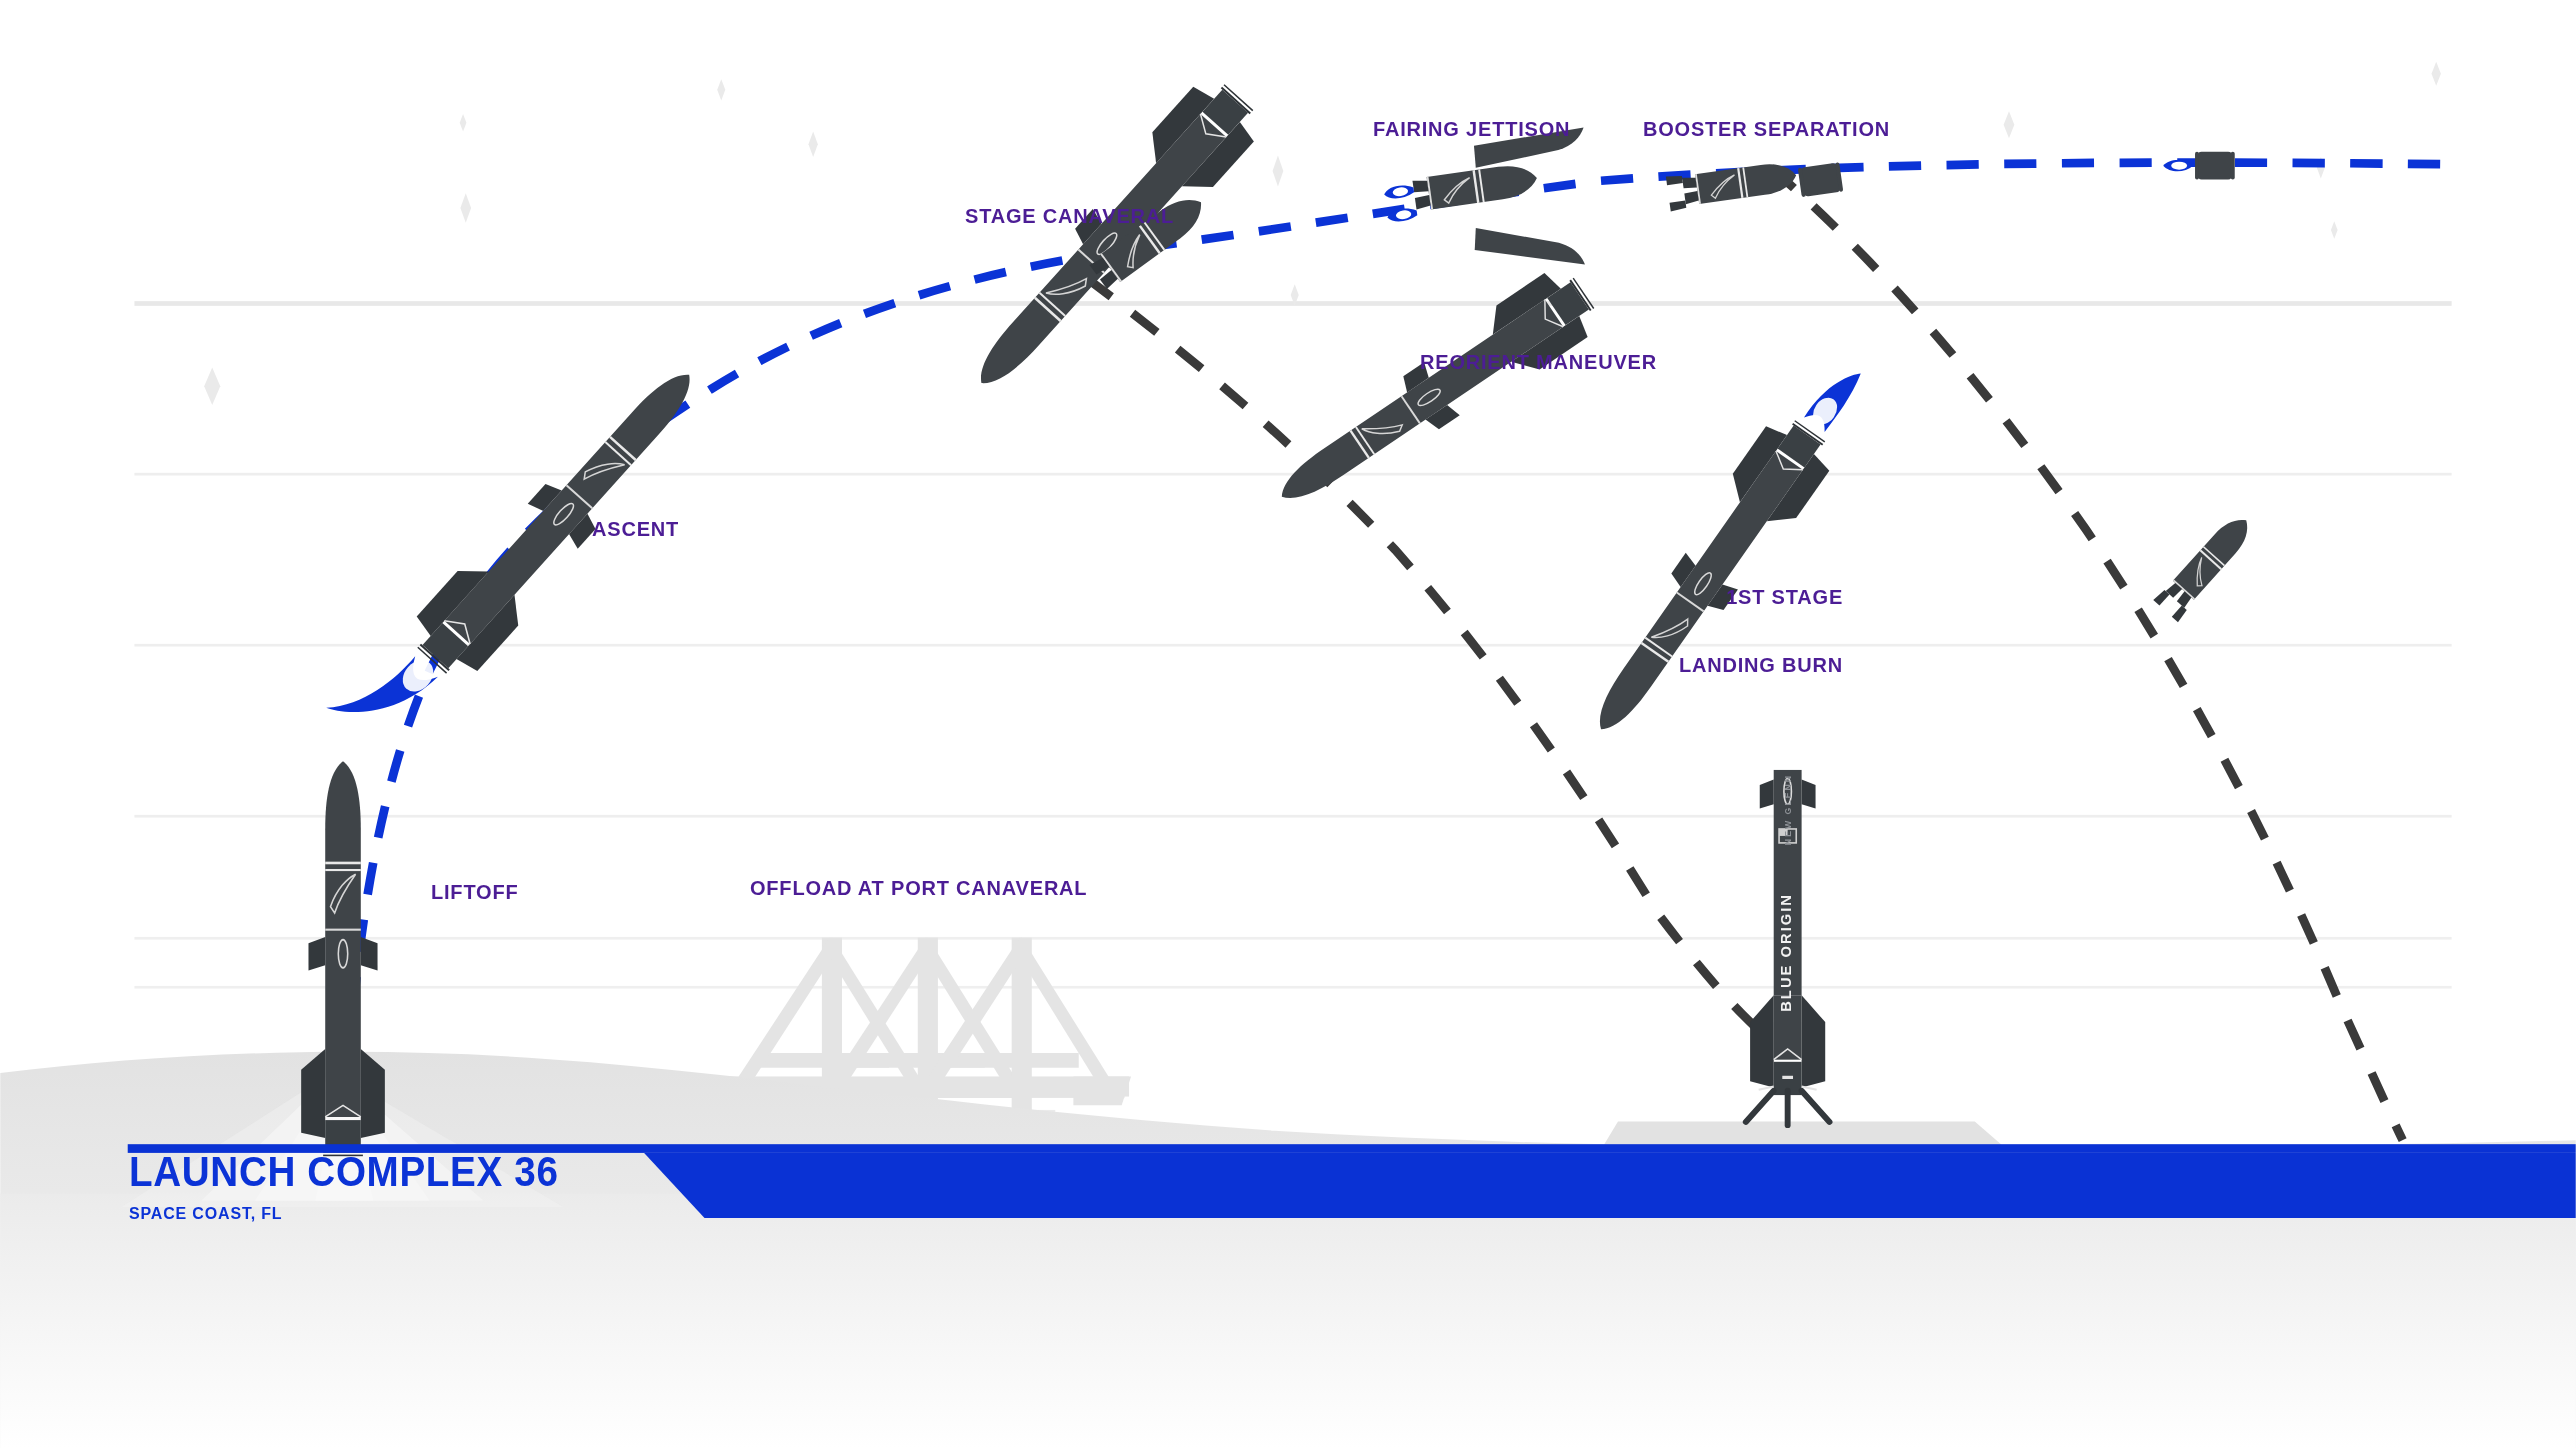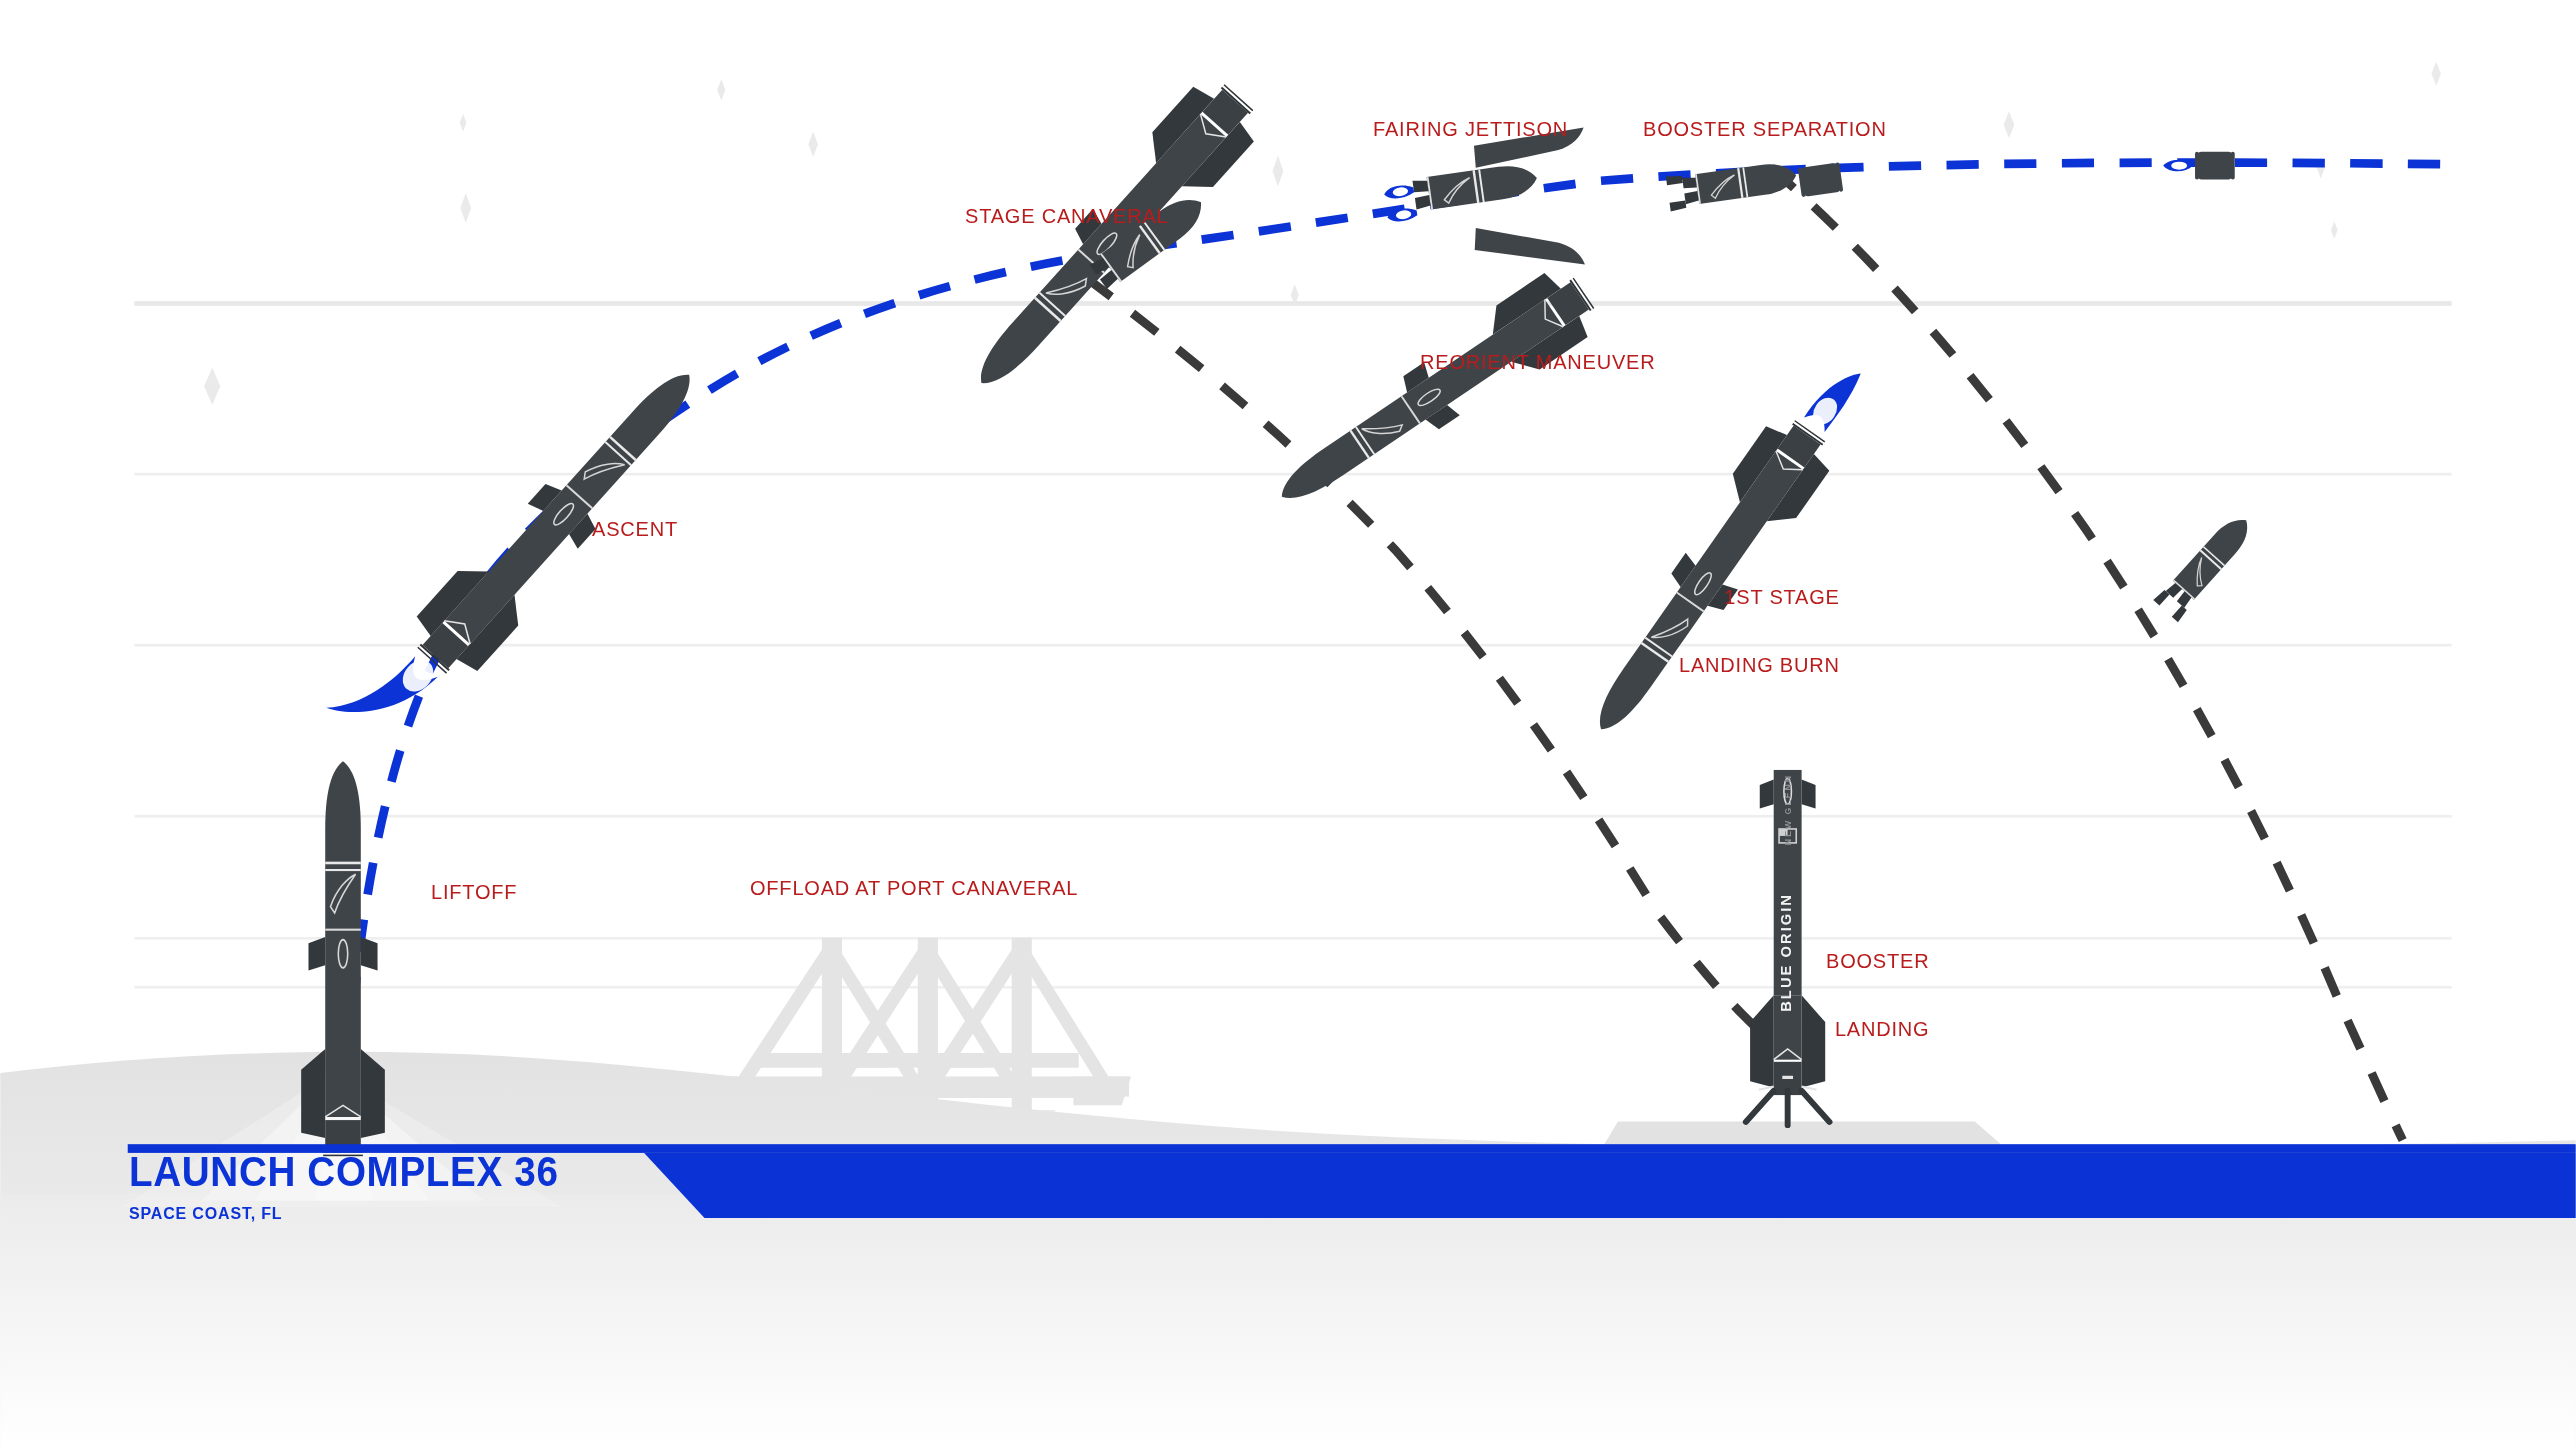--- a/index.html
+++ b/index.html
@@ -3,21 +3,21 @@
 <meta charset="utf-8">
 <style>
   html,body{margin:0;padding:0;background:#ffffff;}
   body{
     font-family:"Liberation Sans","DejaVu Sans",sans-serif;
     width:2576px;height:1448px;overflow:hidden;position:relative;
   }
   #stage{position:absolute;left:0;top:0;width:2576px;height:1448px;background:#ffffff;}
   #scene{position:absolute;left:0;top:0;width:2576px;height:1448px;}
   .label{
-    position:absolute;color:#b91c1c;font-weight:400;
+    position:absolute;color:#4c1d95;font-weight:700;
     font-family:"Liberation Sans","DejaVu Sans",sans-serif;
     letter-spacing:0.8px;white-space:pre;line-height:1.14;
     font-stretch:condensed;transform-origin:left top;
   }
   .lbl-1line{font-size:20px;}
   .lbl-2line{font-size:20px;text-align:right;}
   .title-main{
     position:absolute;color:#0b33d6;font-weight:700;font-size:42px;
     letter-spacing:0.7px;line-height:1;white-space:pre;
     transform:scaleX(0.92);transform-origin:left top;
@@ -303,24 +303,20 @@
   <div class="label lbl-1line" style="left:1643px;top:118px;">BOOSTER SEPARATION</div>
 
   <div class="label lbl-1line" style="left:1373px;top:351px;margin-left:47px;">REORIENT MANEUVER</div>
 
   <div class="label lbl-2line" style="left:1679px;top:540px;">
     <div>1ST STAGE</div>
     <div>LANDING BURN</div>
   </div>
 
 
-  <div class="label lbl-2line" style="left:1826px;top:904px;">
-    <div>BOOSTER</div>
-    <div>LANDING</div>
-  </div>
 
   <div class="label lbl-1line" style="left:750px;top:877px;">OFFLOAD AT PORT CANAVERAL</div>
 
   <div class="title-main" style="left:129px;top:1151px;">LAUNCH COMPLEX 36</div>
   <div class="title-sub" style="left:129px;top:1205px;">SPACE COAST, FL</div>
 
 </div>
 
 
 </body></html>

